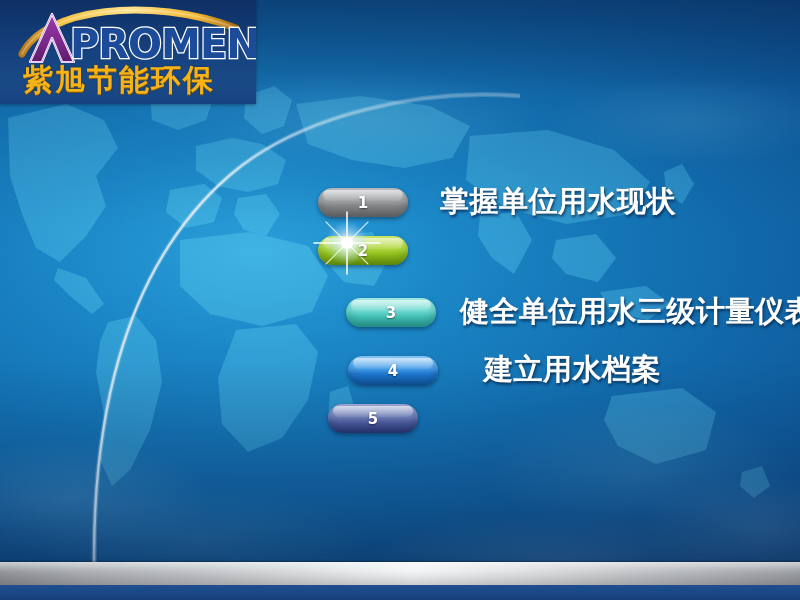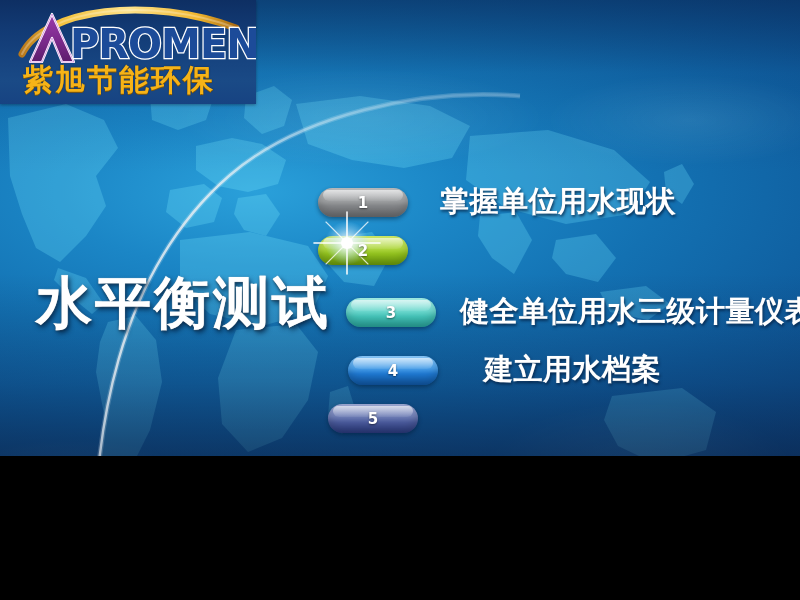--- a/index.html
+++ b/index.html
@@ -3,21 +3,21 @@
 <meta charset="utf-8">
 <style>
   html, body {
     margin: 0;
     padding: 0;
     background: #000;
   }
   #slide {
     position: relative;
     width: 800px;
-    height: 456px;
+    height: 600px;
     overflow: hidden;
     font-family: "DejaVu Sans", "Liberation Sans", sans-serif;
     background: #0f172a;
   }
 
   
   .bg-base {
     position: absolute;
     inset: 0;
     background:
@@ -296,21 +296,20 @@
       <path d="M22 54 C 44 8, 150 -4, 236 28" fill="none" stroke="#ffffff" stroke-opacity="0.28" stroke-width="2" stroke-linecap="round"></path>
 
       <path d="M30 62 L52 14 L74 62 L62 62 L52 38 L42 62 Z" fill="url(#purp)" stroke="#ffffff" stroke-width="2.2" stroke-linejoin="round"></path>
       <path d="M30 62 L52 14 L74 62 L62 62 L52 38 L42 62 Z" fill="none" stroke="#c255d4" stroke-width="0.8" opacity="0.7"></path>
 
       <text x="70" y="58" font-family="'DejaVu Sans','Liberation Sans',sans-serif" font-size="40" font-weight="700" letter-spacing="-1" fill="#1c4b99" stroke="#ffffff" stroke-width="2.4" paint-order="stroke fill">PROMEN</text>
     </svg>
     <div class="logo-cn">紫旭节能环保</div>
   </div>
 
-  <div class="main-title">水平衡测试</div>
 
   <div class="item-row" style="left:318px; top:182px;">
     <div class="pill" style="background:linear-gradient(to bottom,#b8babc 0%,#9b9d9f 46%,#85878a 62%,#6e7073 100%);">
       <span class="pill-num">1</span>
     </div>
     <span class="item-text" style="margin-left:32px;">掌握单位用水现状</span>
   </div>
 
   <div class="item-row" style="left:318px; top:236px;">
     <div class="pill" style="background:linear-gradient(to bottom,#cbe766 0%,#aed63f 44%,#93c31e 62%,#6e9f0b 100%);">

